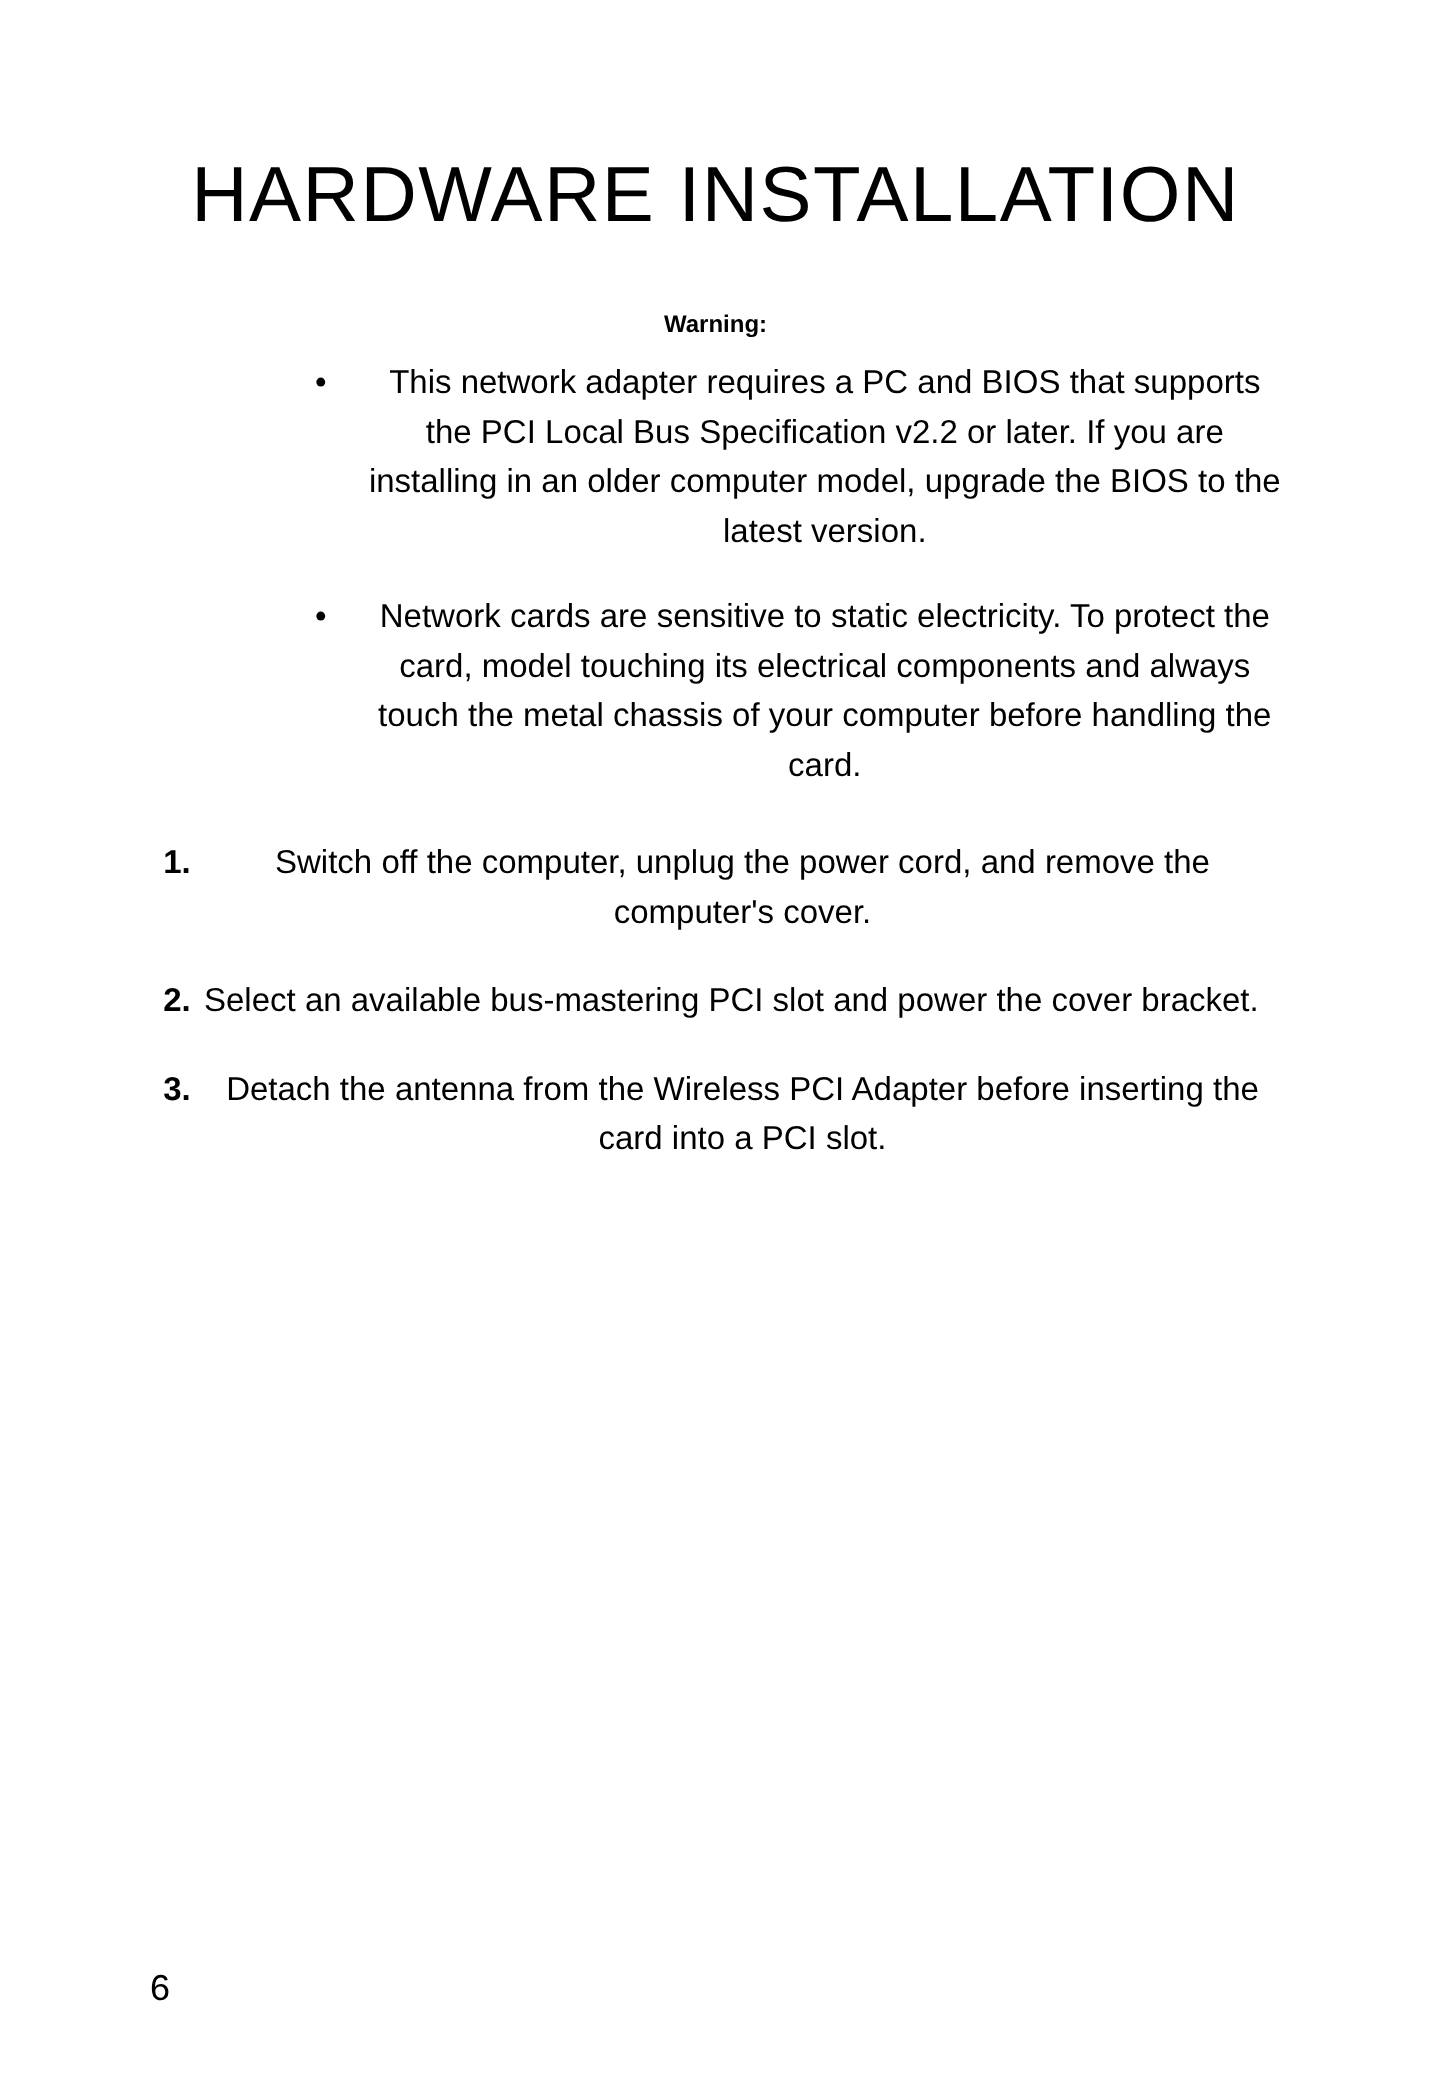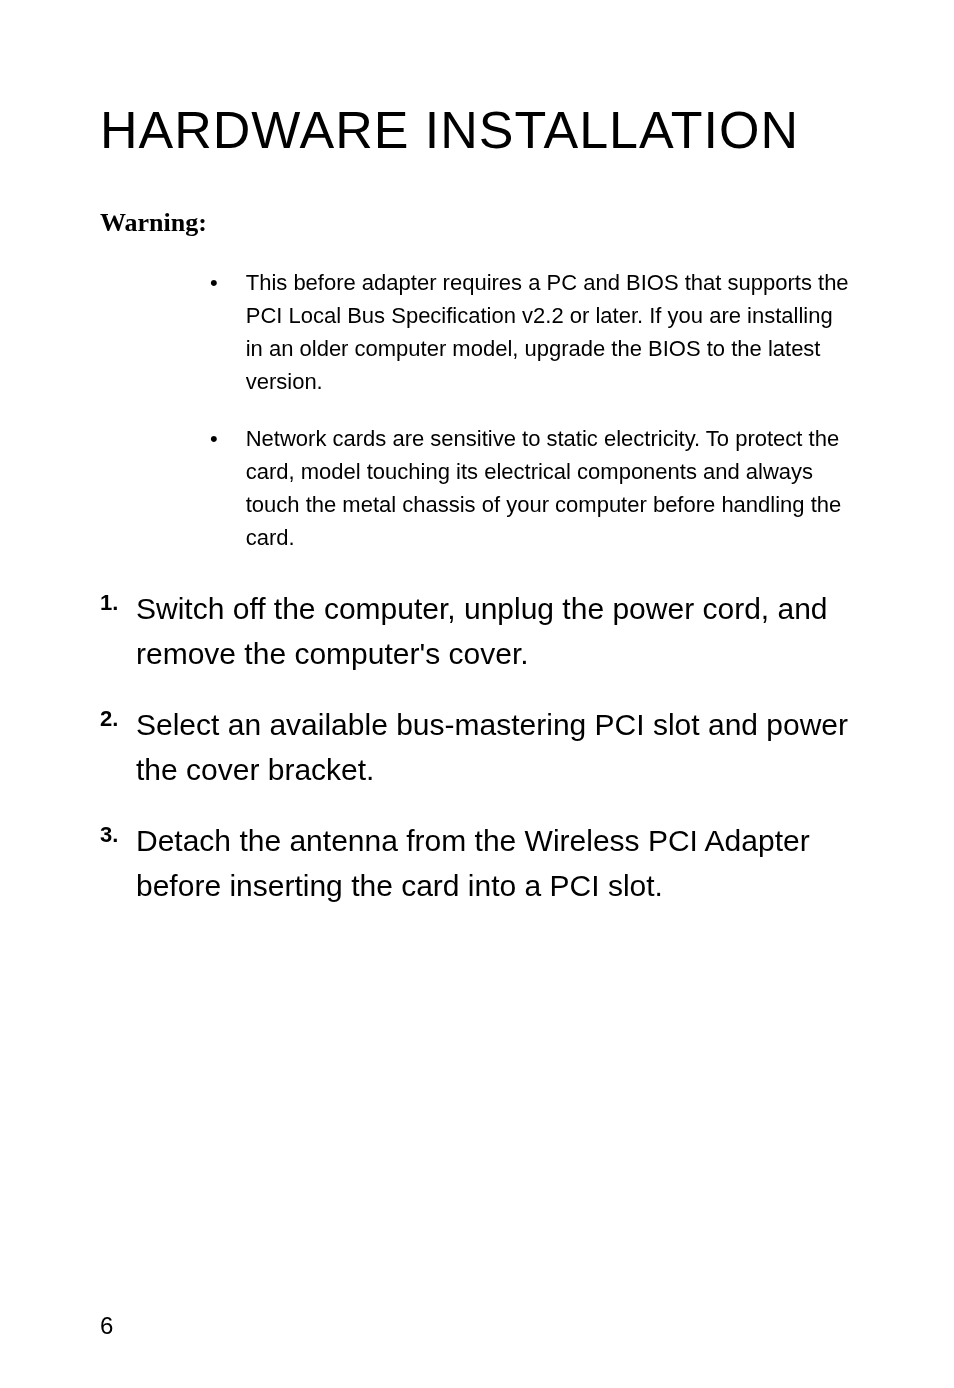--- a/index.html
+++ b/index.html
@@ -1,40 +1,40 @@
 <!DOCTYPE html>
 <html><head>
   <meta charset="utf-8">
   <style>
     * {
       margin: 0;
       padding: 0;
       box-sizing: border-box;
+      text-align: center;
     }
     body {
       width: 954px;
       height: 1388px;
       background: #ffffff;
       font-family: Arial, Helvetica, sans-serif;
       color: #000000;
       padding: 100px 100px 40px 100px;
       position: relative;
     }
     .title {
       font-size: 52px;
       font-weight: normal;
       letter-spacing: 1px;
       margin-bottom: 48px;
       font-variant: small-caps;
     }
     .warning-label {
-      font-size: 26px;
+      font-size: 16px;
       font-weight: bold;
-      margin-bottom: 28px;
-      font-family: Liberation Serif, serif;
+      margin-bottom: 12px;
     }
     .bullet-list {
       margin-left: 110px;
       margin-bottom: 32px;
     }
     .bullet-item {
       display: flex;
       margin-bottom: 24px;
     }
     .bullet-marker {
@@ -55,41 +55,41 @@
       margin-bottom: 26px;
     }
     .number-marker {
       font-size: 22px;
       font-weight: bold;
       width: 36px;
       flex-shrink: 0;
       line-height: 1.5;
     }
     .numbered-text {
-      font-size: 30px;
+      font-size: 22px;
       line-height: 1.5;
     }
     .page-number {
       position: absolute;
       bottom: 48px;
       left: 100px;
       font-size: 24px;
     }
   </style>
 </head>
 <body>
 
 <h1 class="title">HARDWARE INSTALLATION</h1>
 
 <div class="warning-label">Warning:</div>
 
 <div class="bullet-list">
   <div class="bullet-item">
     <span class="bullet-marker">•</span>
-    <span class="bullet-text">This before adapter requires a PC and BIOS that supports the PCI Local Bus Specification v2.2 or later. If you are installing in an older computer model, upgrade the BIOS to the latest version.</span>
+    <span class="bullet-text">This network adapter requires a PC and BIOS that supports the PCI Local Bus Specification v2.2 or later. If you are installing in an older computer model, upgrade the BIOS to the latest version.</span>
   </div>
   <div class="bullet-item">
     <span class="bullet-marker">•</span>
     <span class="bullet-text">Network cards are sensitive to static electricity. To protect the card, model touching its electrical components and always touch the metal chassis of your computer before handling the card.</span>
   </div>
 </div>
 
 <div class="numbered-list">
   <div class="numbered-item">
     <span class="number-marker">1.</span>

